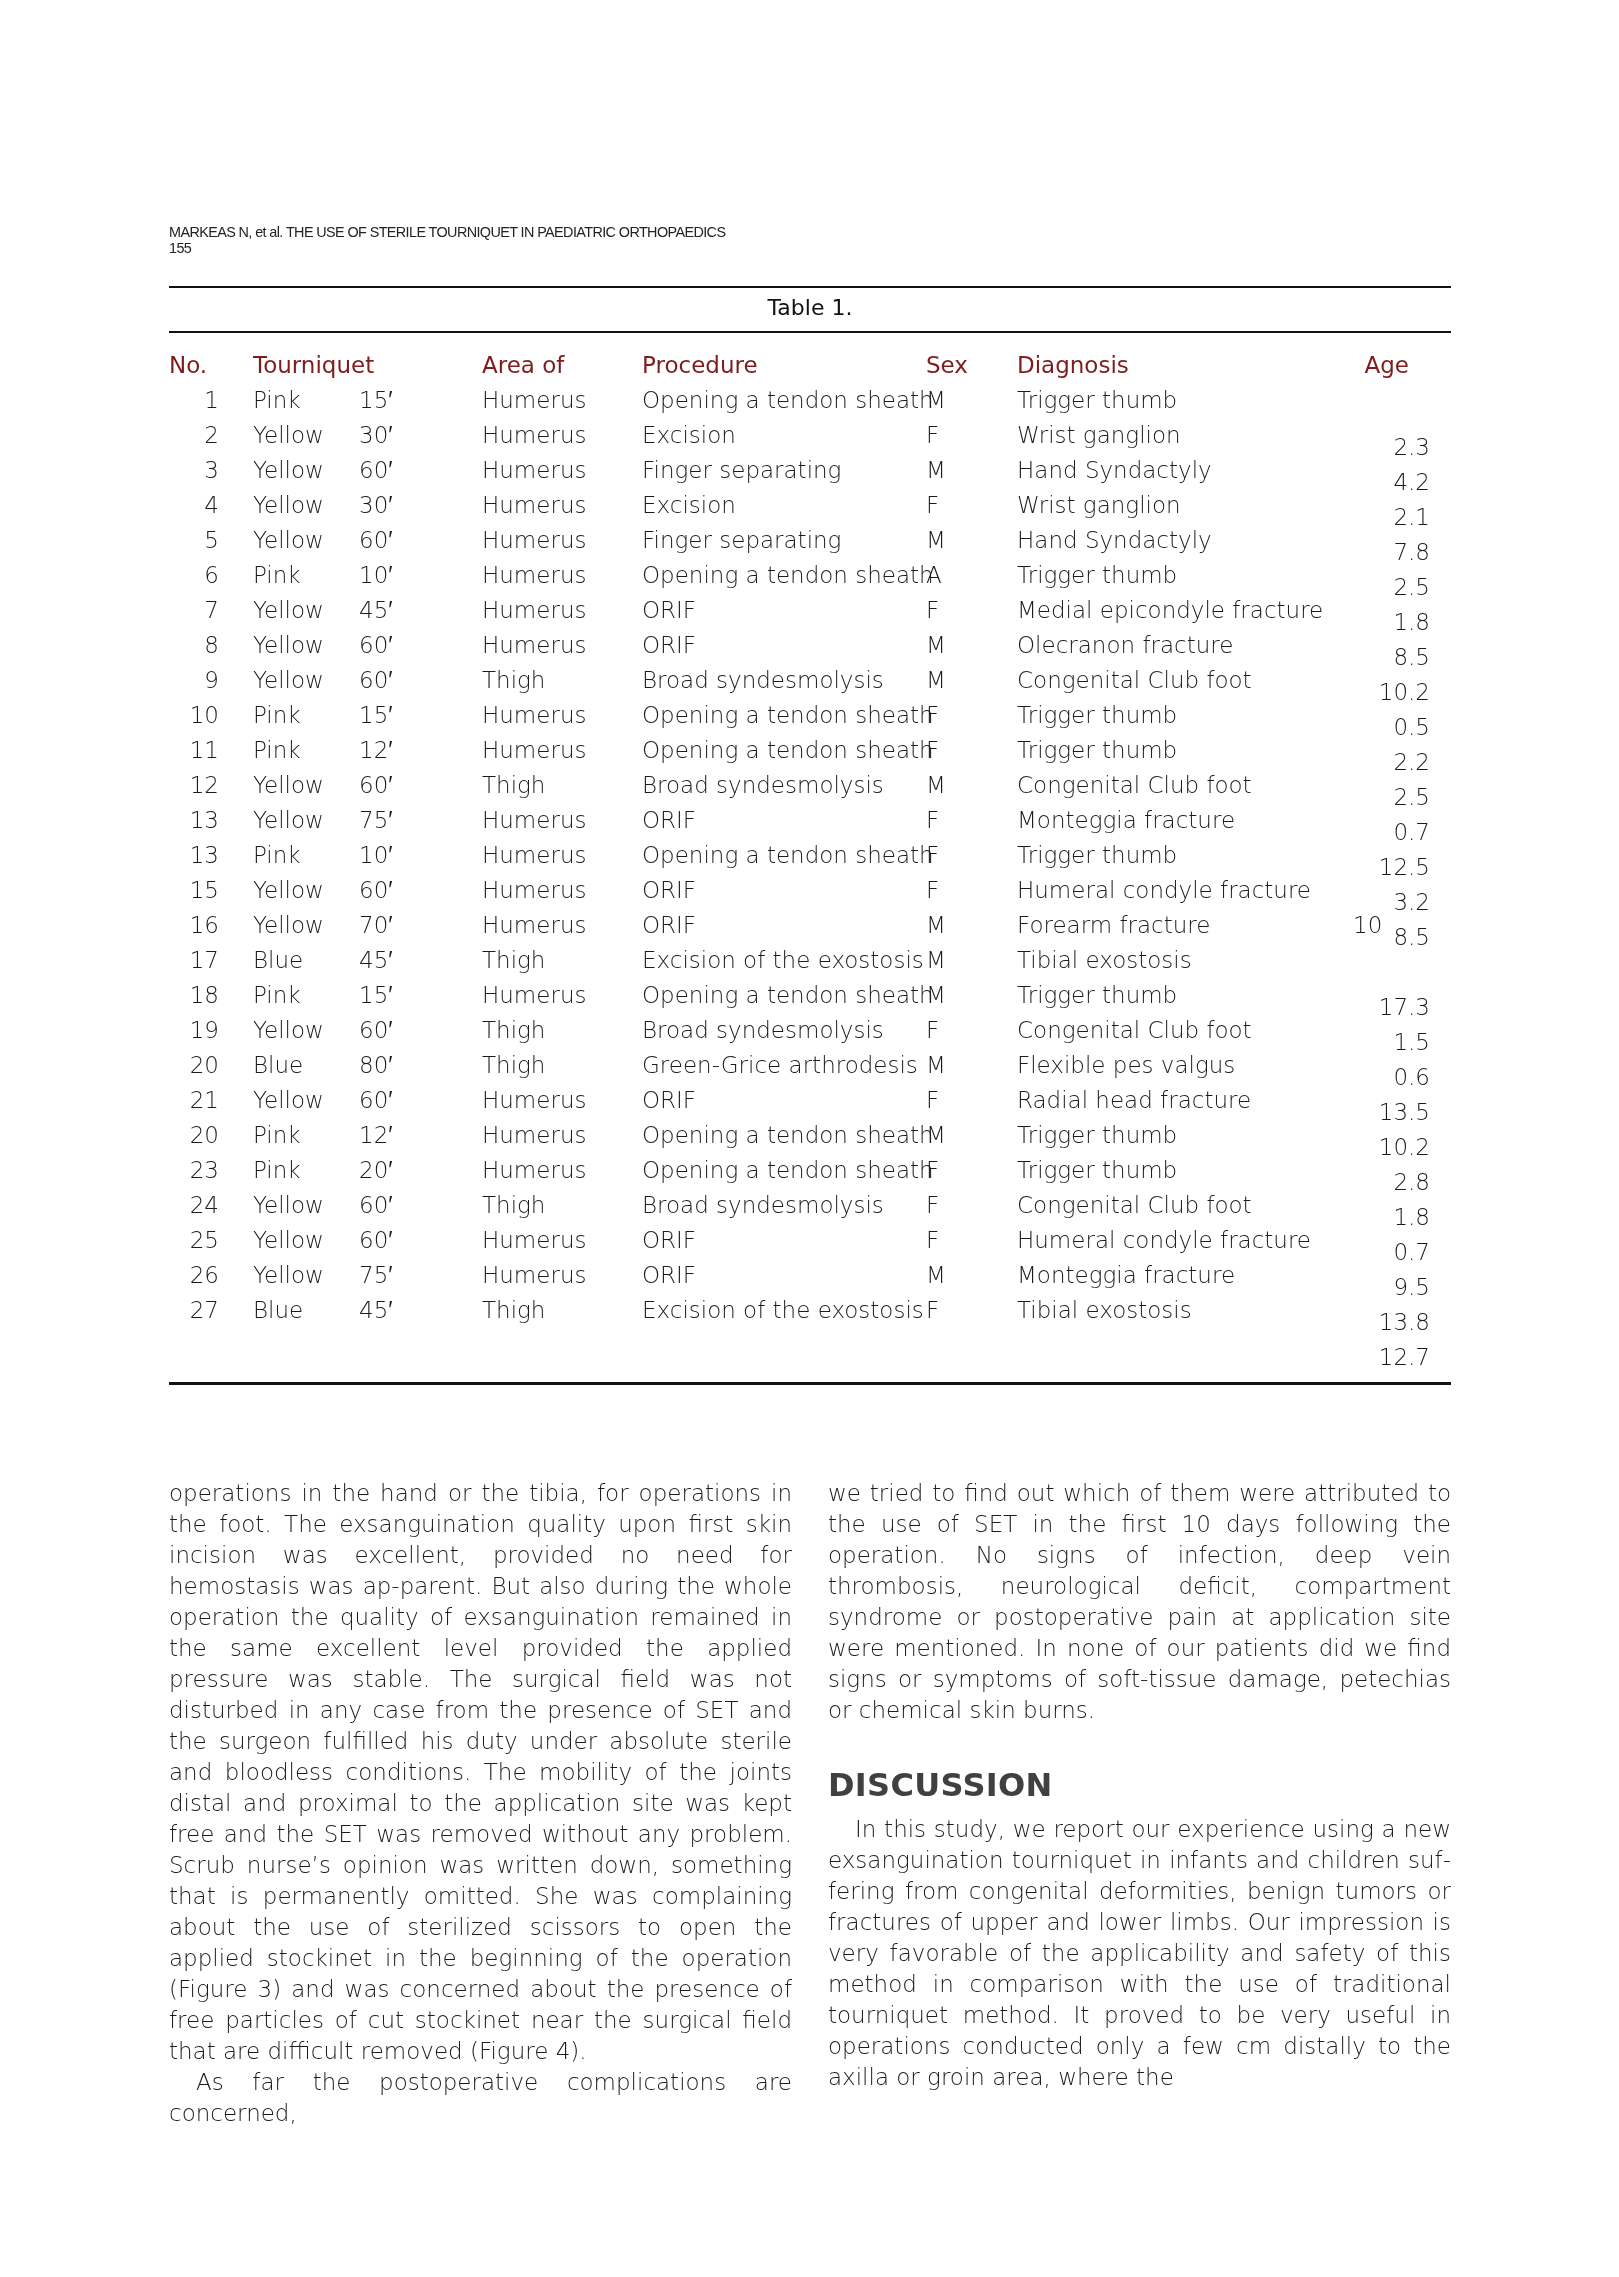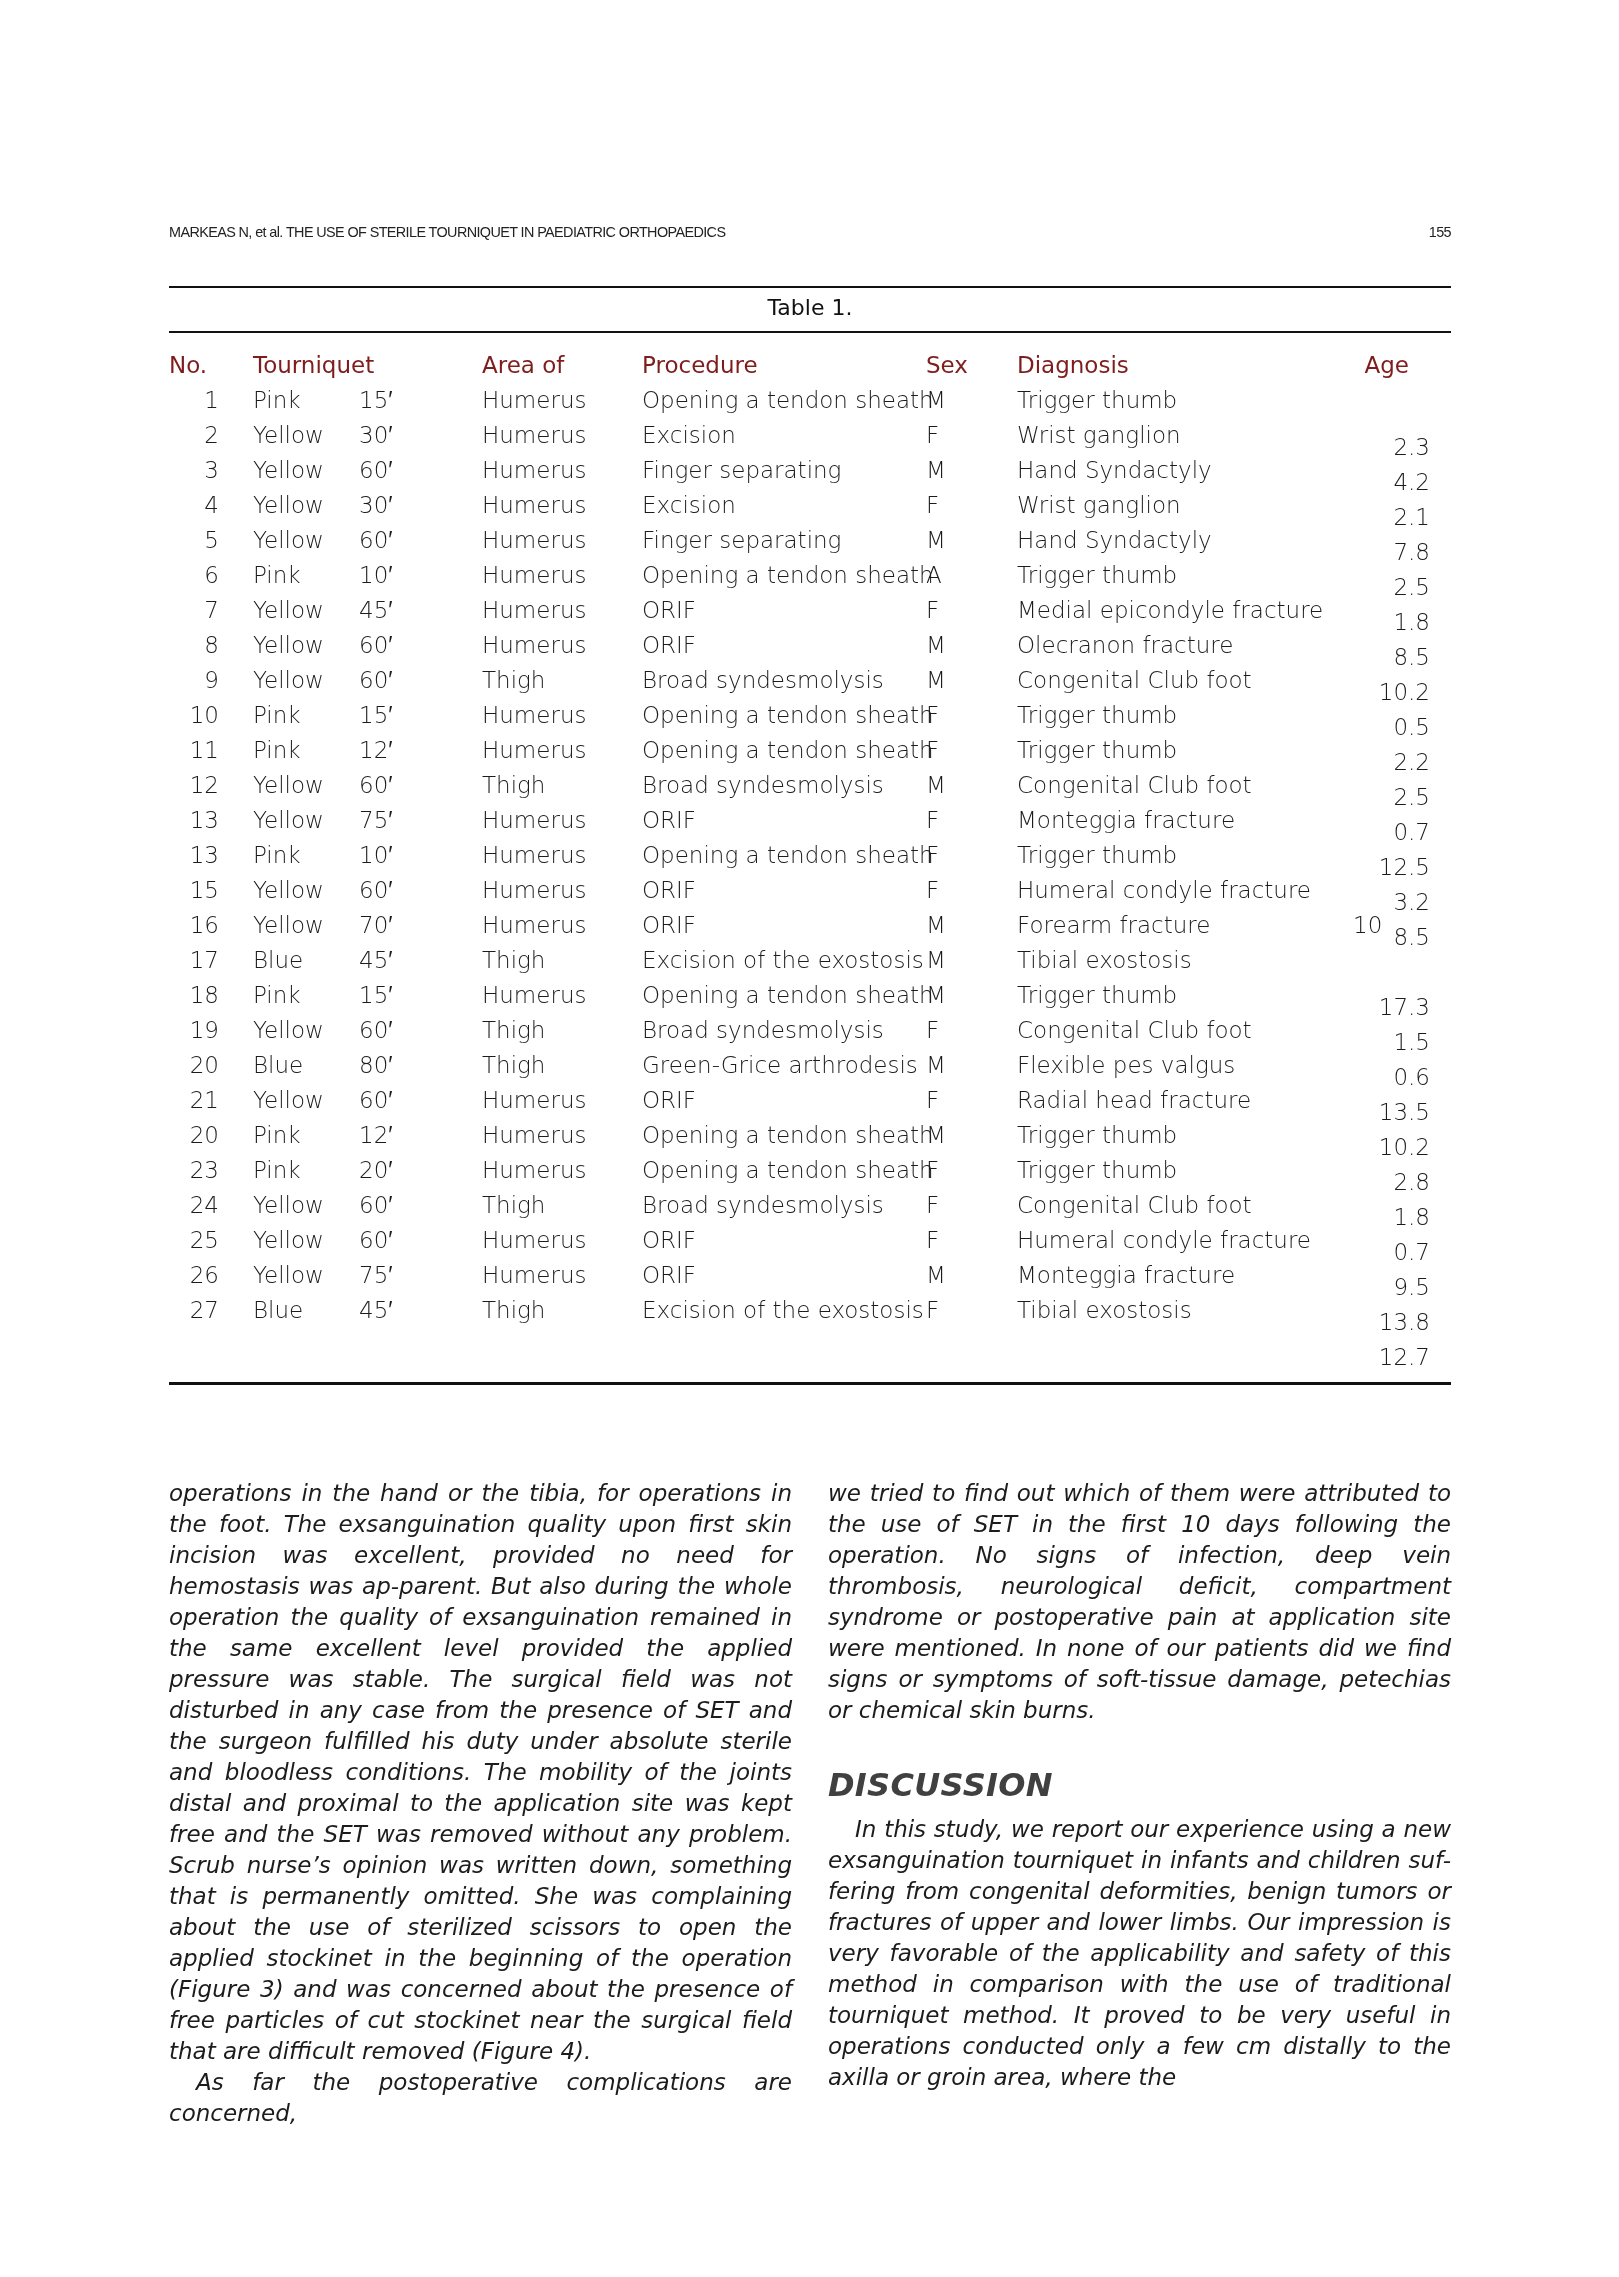--- a/index.html
+++ b/index.html
@@ -3,21 +3,21 @@
 <meta charset="utf-8">
 <style>
   html, body { margin: 0; padding: 0; background: #ffffff; }
   body {
     width: 1620px; height: 2278px; position: relative; overflow: hidden;
     font-family: "DejaVu Sans", sans-serif; color: #1a1a1a;
   }
   .running-head {
     position: absolute; top: 224px; left: 169px; width: 1282px;
     font-family: "Liberation Sans", sans-serif; font-size: 14.4px; letter-spacing: -0.6px;
-    display: flex; justify-content: space-between; color: #222;
+    display: flex; justify-content: space-between; color: #222; flex-direction: column;
   }
   .rule { position: absolute; left: 169px; width: 1282px; background: #111; }
   .rule.r1 { top: 286px; height: 1.9px; }
   .rule.r2 { top: 331px; height: 1.9px; }
   .rule.r3 { top: 1382px; height: 2.9px; }
   .table-caption {
     position: absolute; top: 295px; left: 169px; width: 1282px; text-align: center;
     font-family: "DejaVu Sans", sans-serif; font-size: 22px; color: #111;
   }
   .tbl { position: absolute; left: 169px; width: 1282px; top: 348px; }
@@ -29,21 +29,21 @@
   .c-color { left: 84px; }
   .c-time { left: 190px; }
   .c-area { left: 313px; }
   .c-proc { left: 473px; }
   .c-sex { left: 757px; }
   .c-diag { left: 848px; }
   .c-age { right: 21px; text-align: right; margin-top: 47px; }
   .c-age-h { right: 17.3px; text-align: right; }
   .c-age-left { left: 1184px; }
   .cols { position: absolute; top: 1478px; left: 169px; width: 1282px; }
-  .col { position: absolute; top: 0; width: 623px; font-size: 23px; line-height: 31px; text-align: justify; color: #1c1c1c; font-weight: 300; font-style: italic; }
+  .col { position: absolute; top: 0; width: 623px; font-size: 23px; line-height: 31px; text-align: justify; color: #1c1c1c; font-weight: 300; }
   .col.left { left: 0; }
   .col.right { left: 659px; }
   .col p { margin: 0; }
   .col p.indent { text-indent: 27px; }
   .section-heading { font-weight: 700; font-size: 32px; margin: 44px 0 13.4px 0; letter-spacing: 0.3px; color: #404040; }
 </style>
 </head>
 <body>
 
 <div class="running-head">

